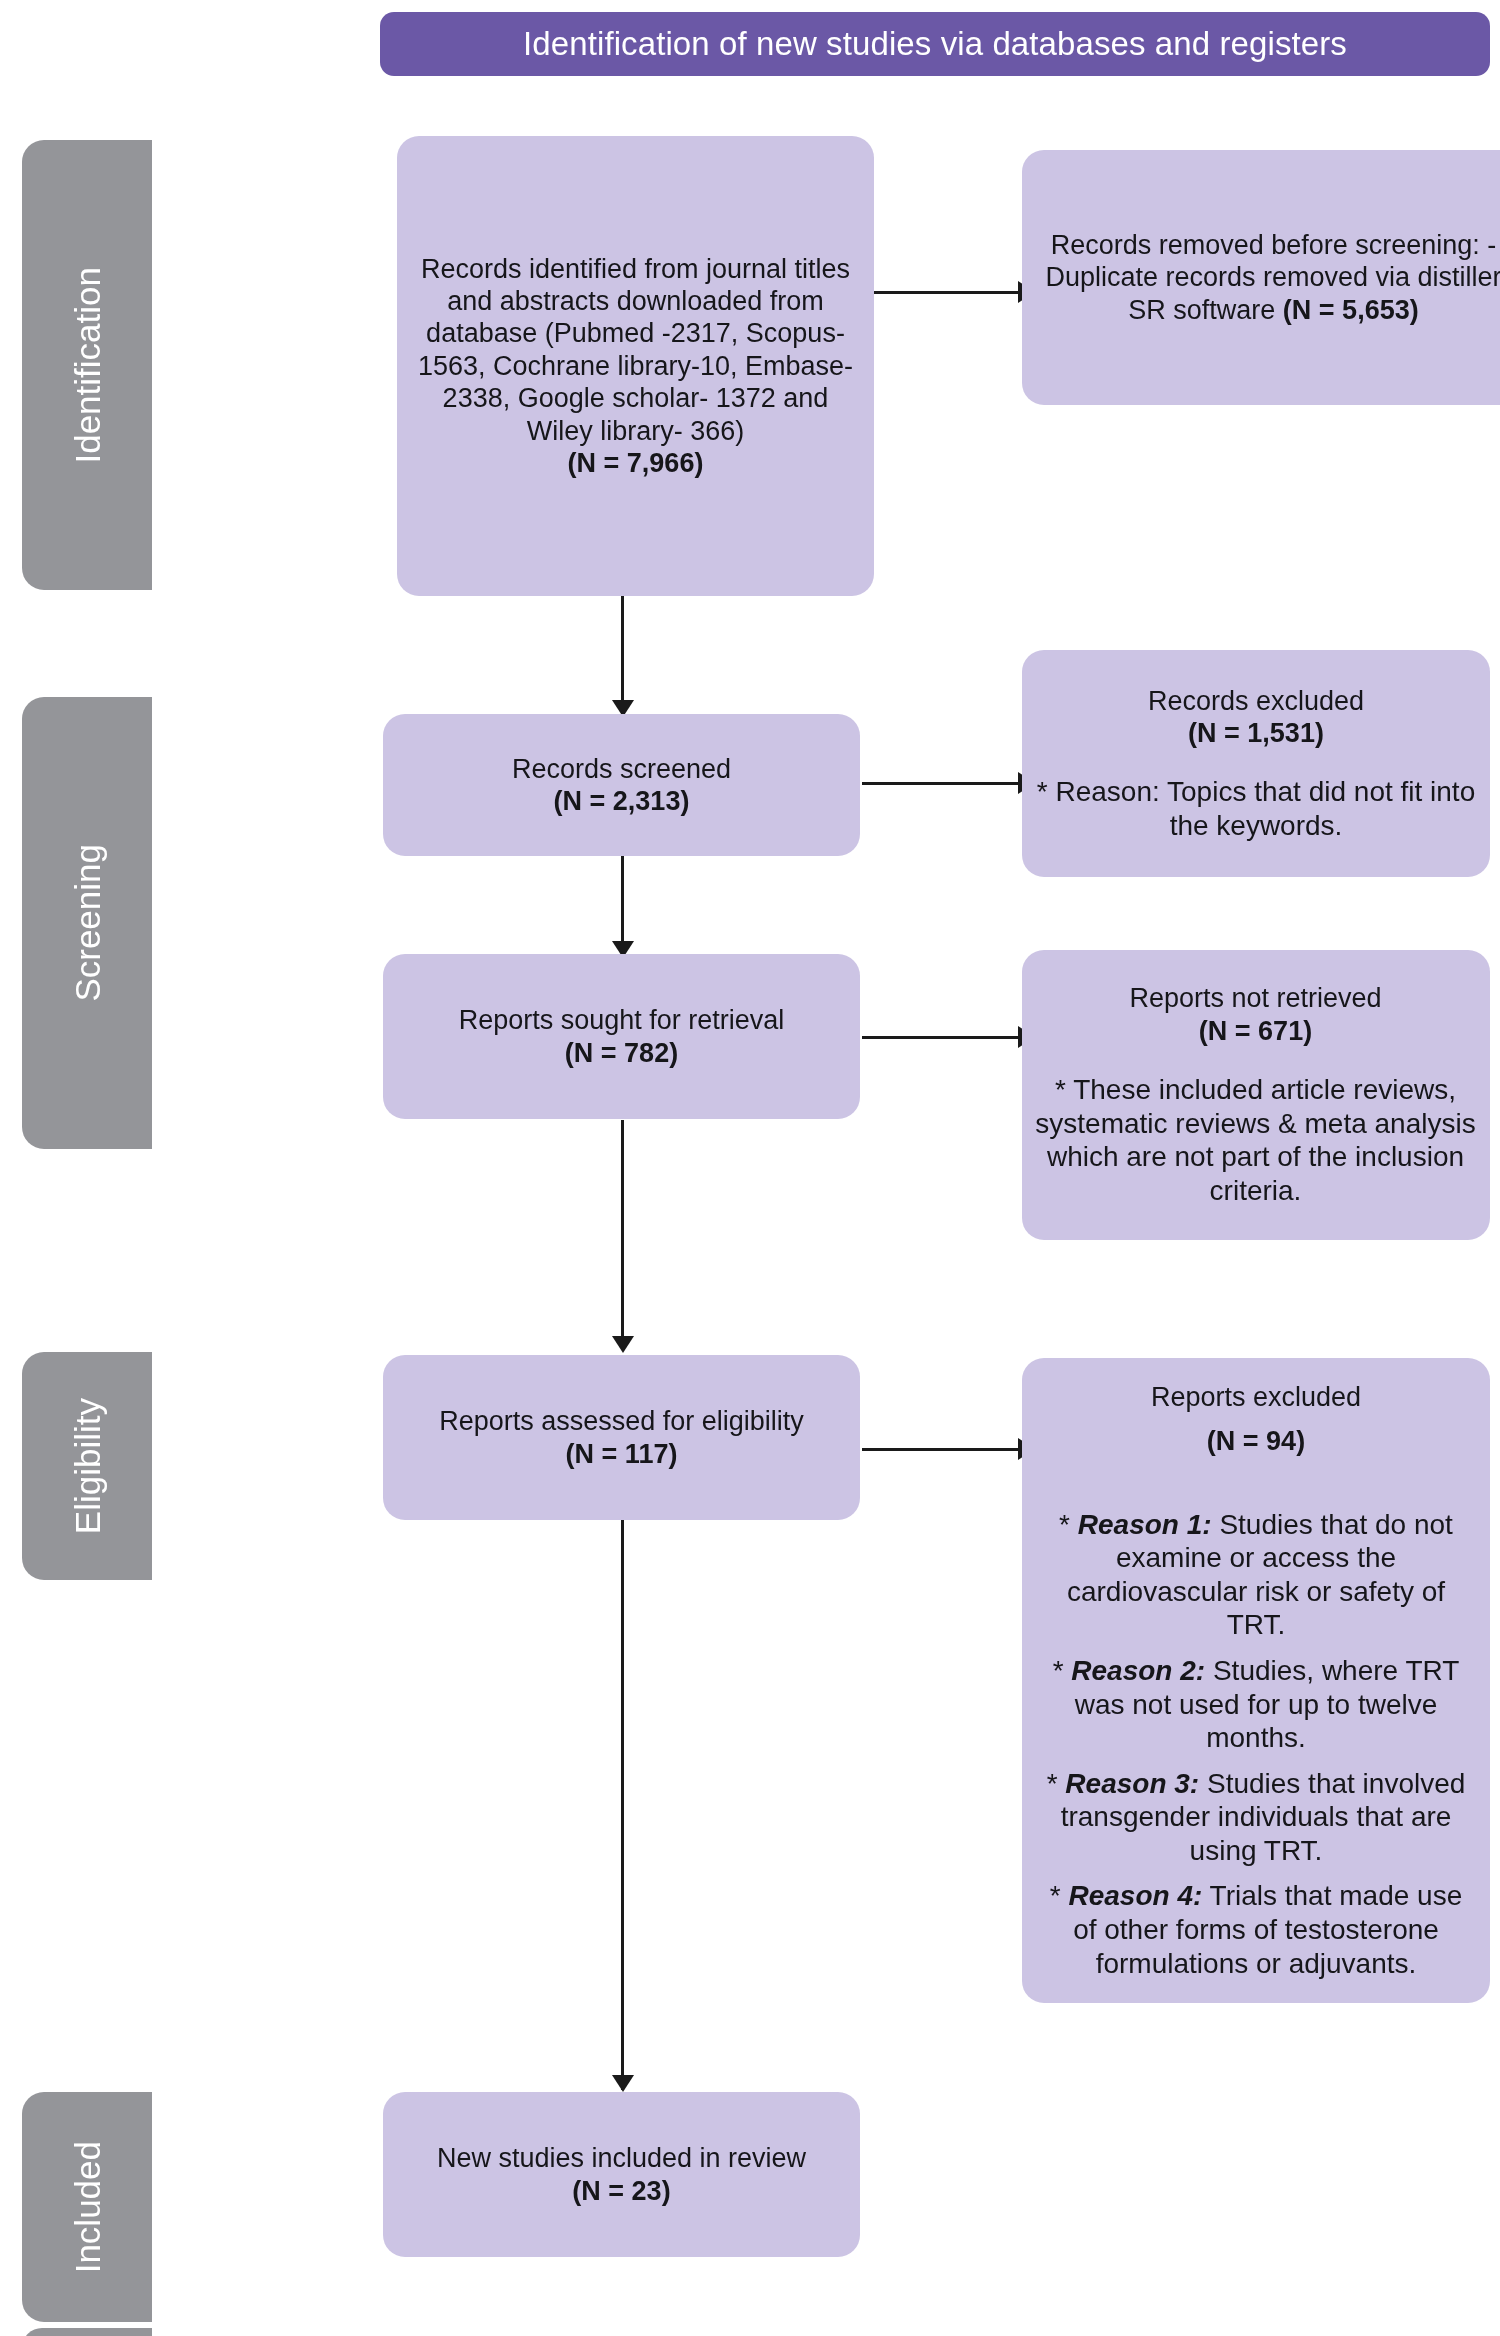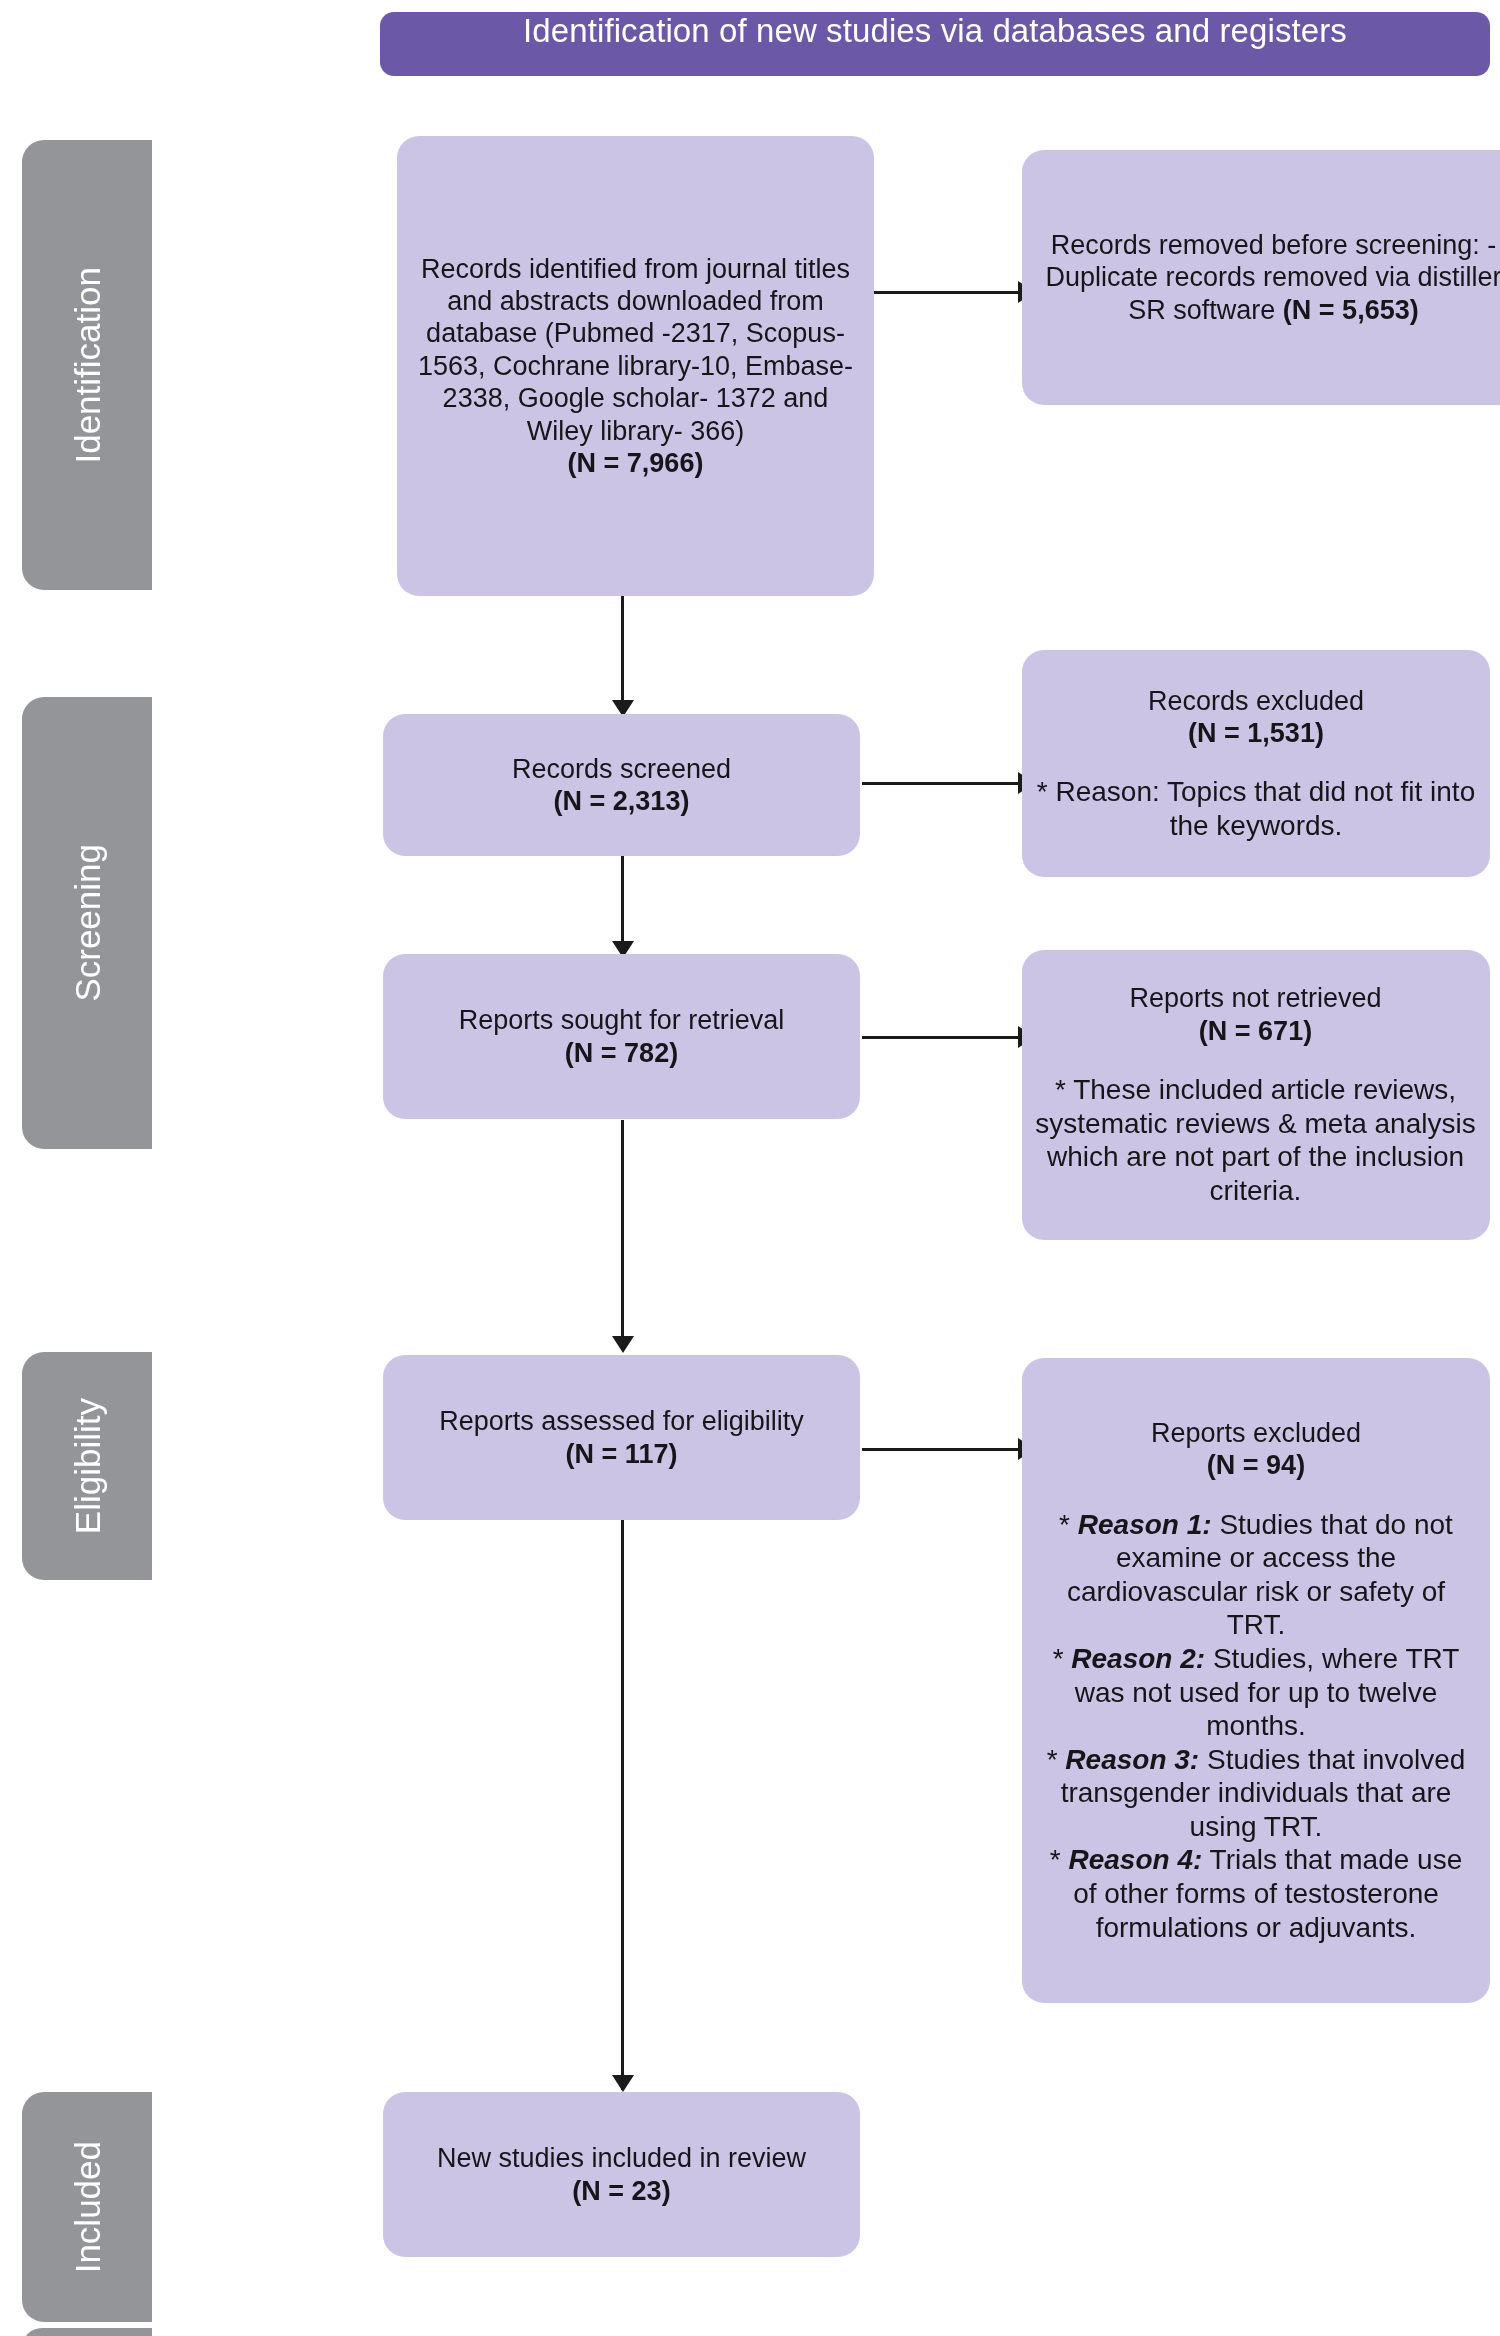--- a/index.html
+++ b/index.html
@@ -19,20 +19,21 @@
     overflow: hidden;
   }
 
   
   .banner {
     position: absolute;
     background: #6b58a6;
     color: #ffffff;
     border-radius: 14px;
     display: flex;
+    align-items: center;
     justify-content: center;
     font-size: 33px;
     letter-spacing: 0.1px;
     box-sizing: border-box;
     padding: 0 6px;
   }
 
   
   .stage-tab {
     position: absolute;
@@ -192,21 +193,21 @@
     <span class="sub"><span>* </span><span>Reason:</span><span> Topics that did not fit into the keywords.</span></span>
   </div>
 
   <div class="fbox" style="left:1022px; top:950px; width:468px; height:290px;padding-left:13px;">
     <span class="line">Reports not retrieved</span>
     <span class="line bold">(N = 671)</span>
     <span class="gap"></span>
     <span class="sub">* These included article reviews, systematic reviews &amp; meta analysis which are not part of the inclusion criteria.</span>
   </div>
 
-  <div class="fbox" style="left:1022px; top:1358px; width:468px; height:645px;">
+  <div class="fbox" style="left:1022px; top:1358px; width:468px; height:645px;gap:12px;">
     <span class="line">Reports excluded</span>
     <span class="line bold">(N = 94)</span>
     <span class="gap"></span>
 
     <span class="sub"><span>* </span><span class="rlab">Reason 1:</span><span> Studies that do not examine or access the cardiovascular risk or safety of TRT.</span></span>
 
     <span class="sub"><span>* </span><span class="rlab">Reason 2:</span><span> Studies, where TRT was not used for up to twelve months.</span></span>
 
     <span class="sub"><span>* </span><span class="rlab">Reason 3:</span><span> Studies that involved transgender individuals that are using TRT.</span></span>
 

